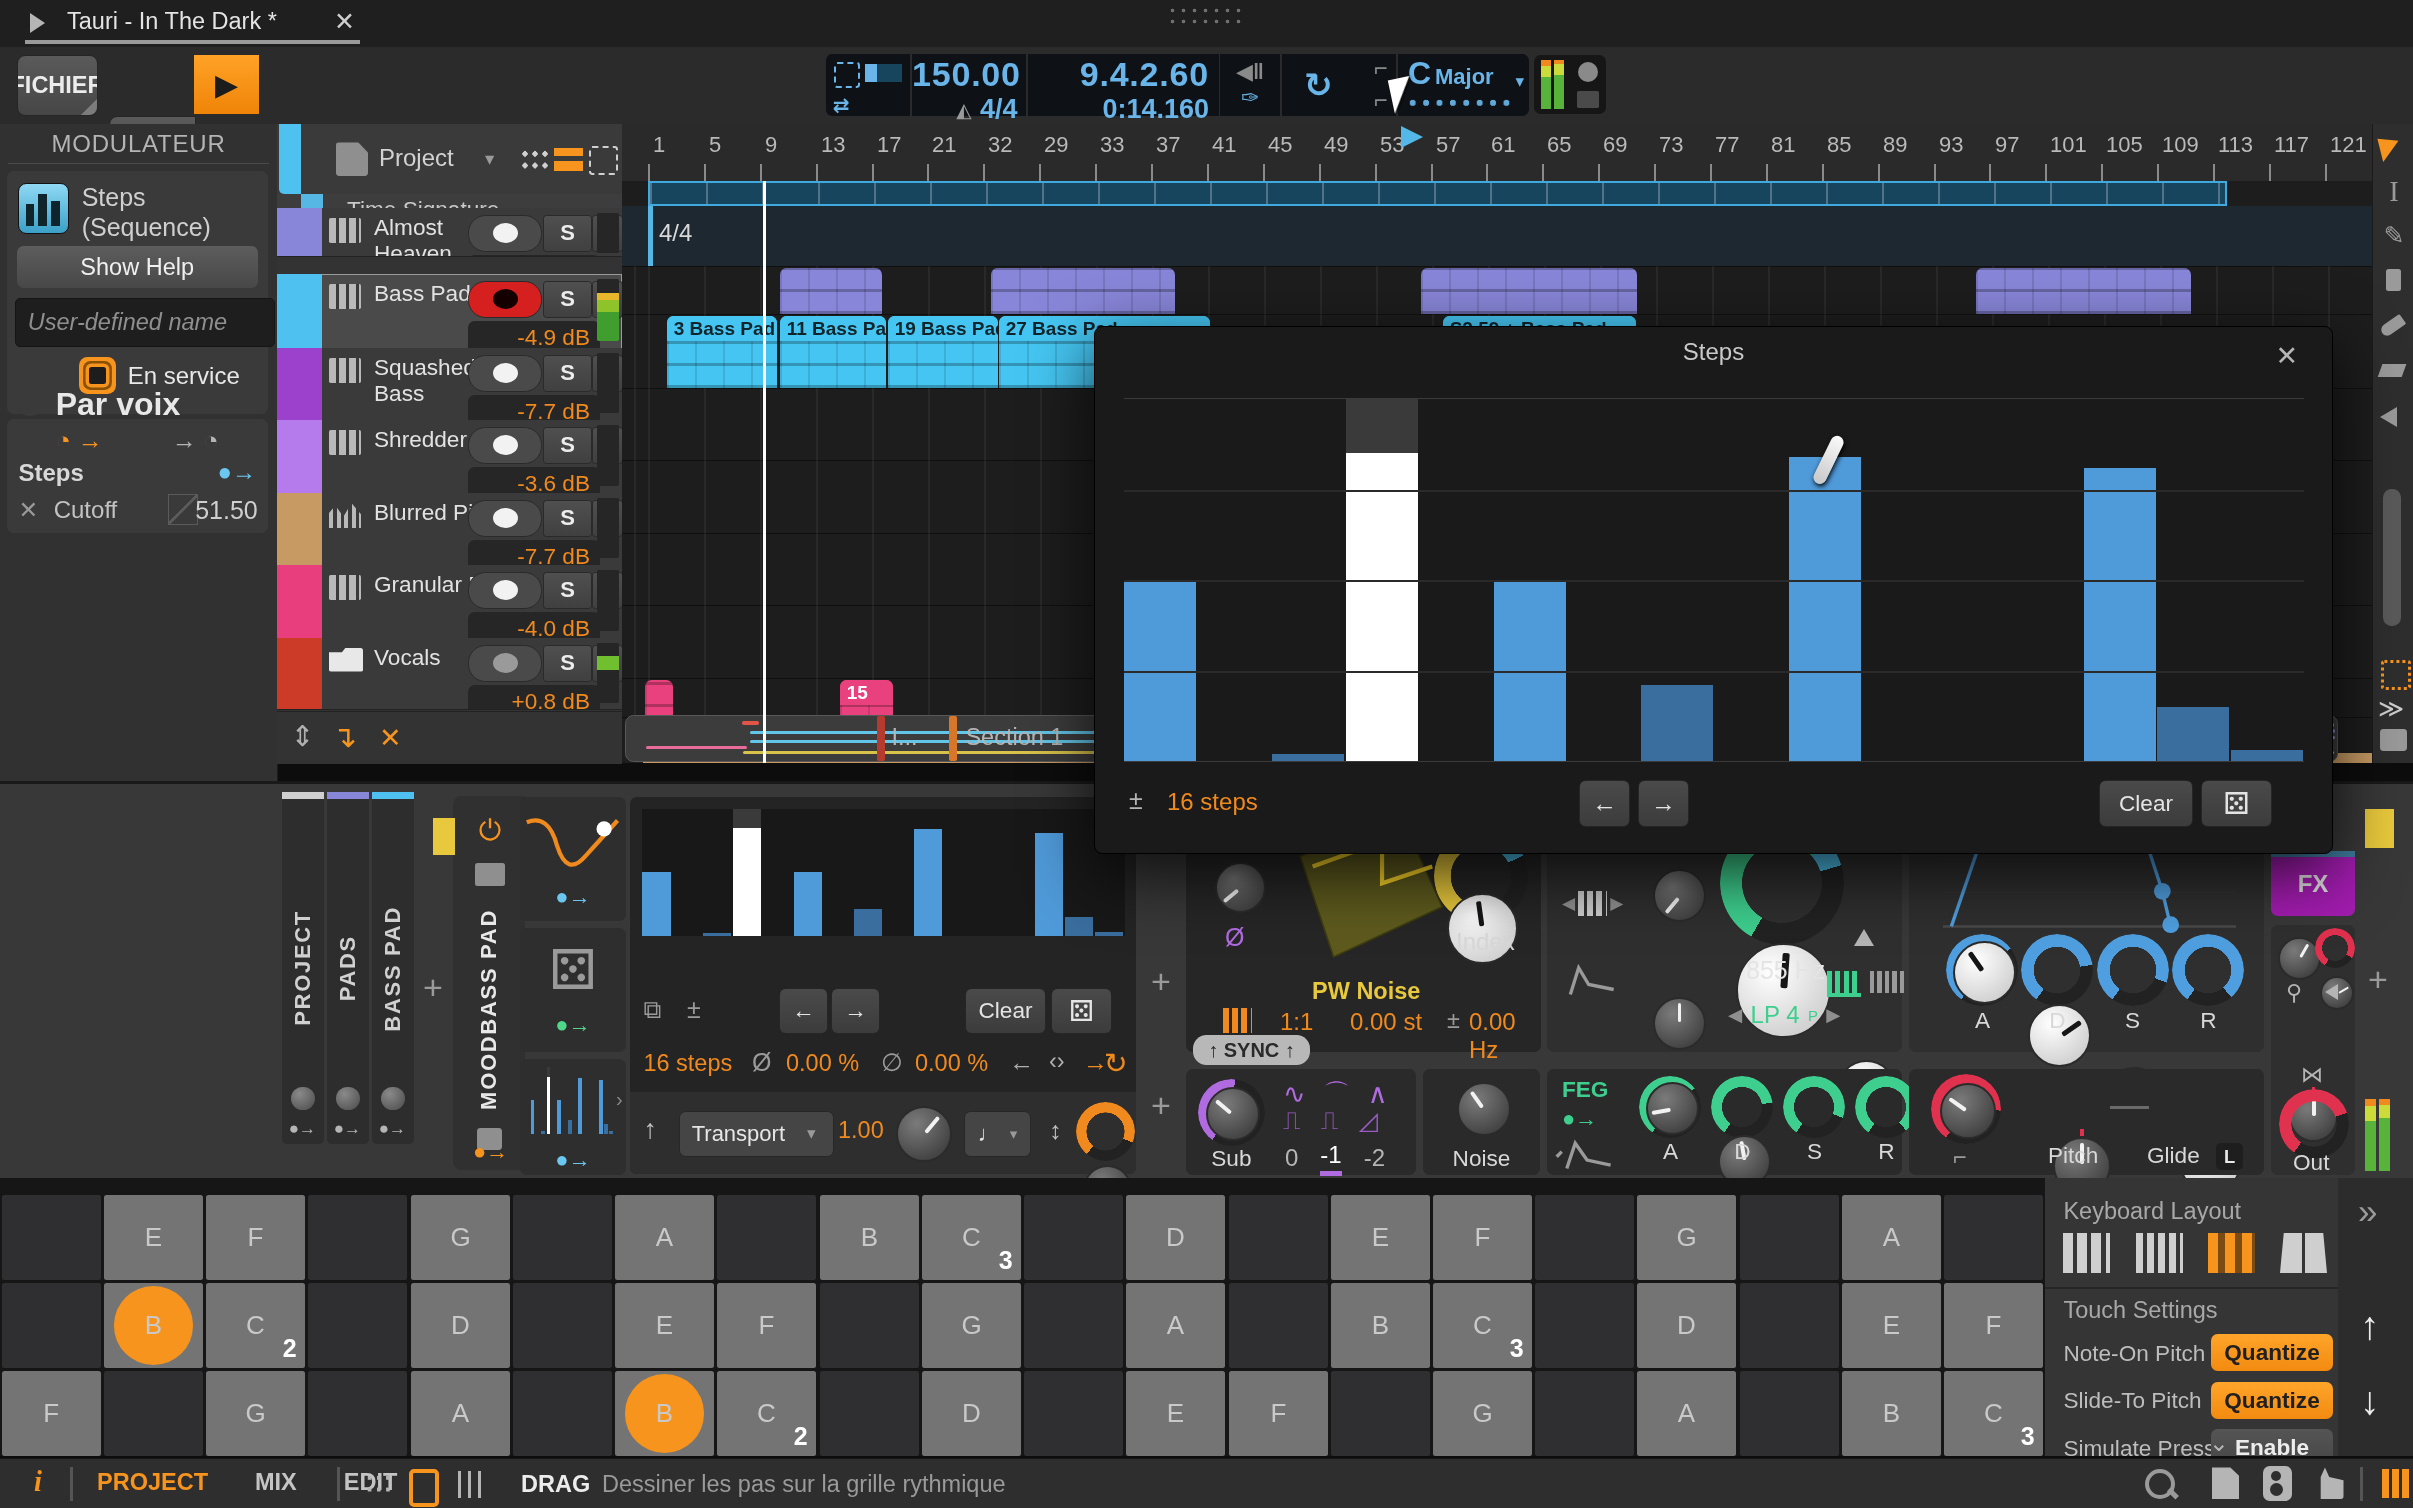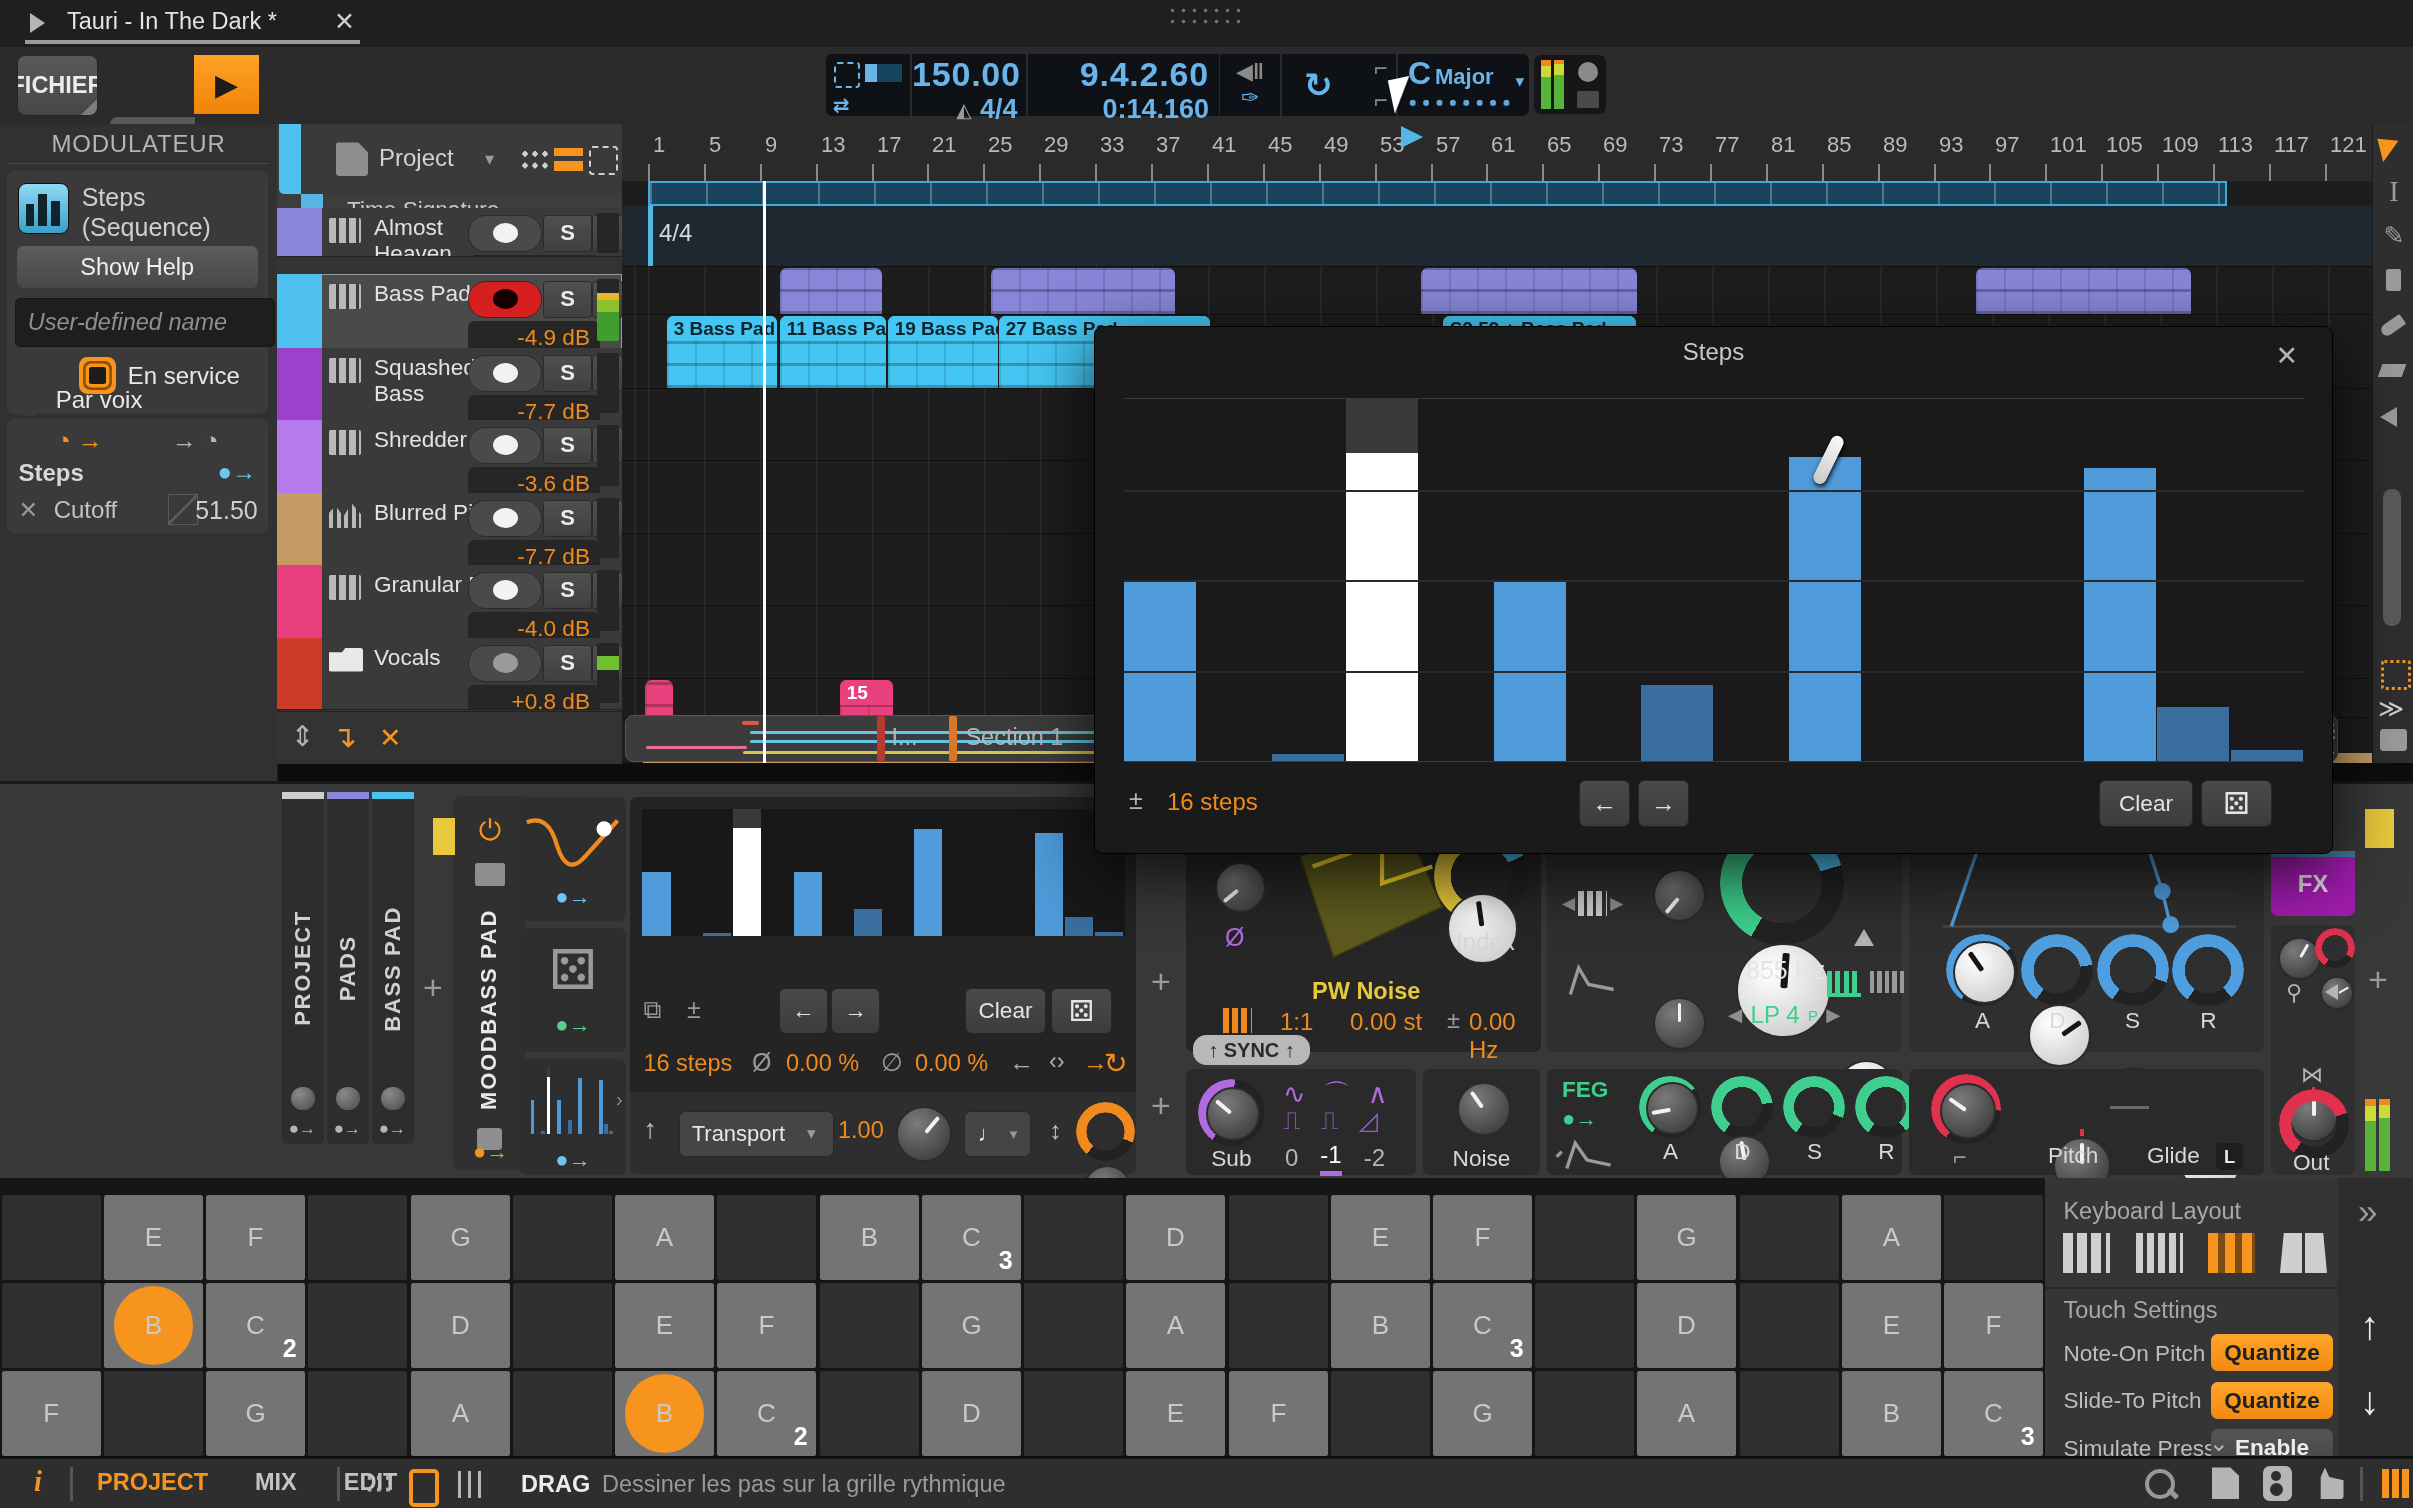--- a/index.html
+++ b/index.html
@@ -215,21 +215,21 @@
     </div>
     <div class="abs" style="left:75px;top:11.7px;font-size:25px;color:#cfcfcf;">Steps</div>
     <div class="abs" style="left:75px;top:42px;font-size:25px;color:#cfcfcf;">(Sequence)</div>
     <div class="abs center" id="showhelp" style="left:10px;top:75px;width:241px;height:42px;">Show Help</div>
     <input class="abs" id="namefield" style="left: 8.4px; top: 127px;" placeholder="User-defined name">
     <div class="abs chip center" style="left:72px;top:186px;width:37px;height:37px;">
       <div style="width:17px;height:17px;background:#1d1d1d;border-radius:2.5px;box-shadow:0 0 0 3.4px #f7941e, 0 0 0 5.9px #8a5200;"></div>
     </div>
     <span class="abs" style="left:121px;top:191px;font-size:24px;color:#e8e8e8;">En service</span>
     <div class="abs" style="left:6.7px;top:211px;width:34px;height:34px;border-radius:50%;background:#3a3a3a;"></div>
-    <span class="abs" style="left:49px;top:215px;font-size:24px;color:#e8e8e8;">Par voix</span>
+    <span class="abs" style="left:49px;top:215px;font-size:32px;color:#e8e8e8;font-weight:bold;">Par voix</span>
   </div>
   <div class="abs side-card" style="left:6.7px;top:295px;width:261px;height:114px;">
     <div class="abs" style="left:49px;top:6.7px;color:#f7941e;font-size:25px;">◔ →</div>
     <div class="abs" style="right:49px;top:6.7px;color:#b5b5b5;font-size:25px;">→ ◔</div>
     <span class="abs" style="left:11.7px;top:40px;font-size:24px;color:#d8d8d8;font-weight:bold;">Steps</span>
     <span class="abs" style="right:11.7px;top:39px;color:#6cc7f0;font-size:24px;">●→</span>
     <span class="abs" style="left:11.7px;top:77px;color:#9a9a9a;font-size:23.5px;">✕</span>
     <span class="abs" style="left:47px;top:77px;font-size:24px;color:#c2c2c2;">Cutoff</span>
     <div class="abs" style="left:161px;top:75px;width:28.5px;height:28.5px;border:1.7px solid #5a5a5a;background:linear-gradient(135deg,transparent 46%,#5a5a5a 46% 54%,transparent 54%);"></div>
     <span class="abs" style="right:10px;top:77px;font-size:25px;" class2="orangetxt" style2="">51.50</span>
@@ -354,21 +354,21 @@
       <div class="rulnum" style="left: 87px;">5</div>
       <div class="rultick" style="left: 82px;"></div>
       <div class="rulnum" style="left: 143px;">9</div>
       <div class="rultick" style="left: 138px;"></div>
       <div class="rulnum" style="left: 199px;">13</div>
       <div class="rultick" style="left: 194px;"></div>
       <div class="rulnum" style="left: 255px;">17</div>
       <div class="rultick" style="left: 250px;"></div>
       <div class="rulnum" style="left: 310px;">21</div>
       <div class="rultick" style="left: 305px;"></div>
-      <div class="rulnum" style="left: 366px;">25</div>
+      <div class="rulnum" style="left: 366px;">32</div>
       <div class="rultick" style="left: 361px;"></div>
       <div class="rulnum" style="left: 422px;">29</div>
       <div class="rultick" style="left: 417px;"></div>
       <div class="rulnum" style="left: 478px;">33</div>
       <div class="rultick" style="left: 473px;"></div>
       <div class="rulnum" style="left: 534px;">37</div>
       <div class="rultick" style="left: 529px;"></div>
       <div class="rulnum" style="left: 590px;">41</div>
       <div class="rultick" style="left: 585px;"></div>
       <div class="rulnum" style="left: 646px;">45</div>

